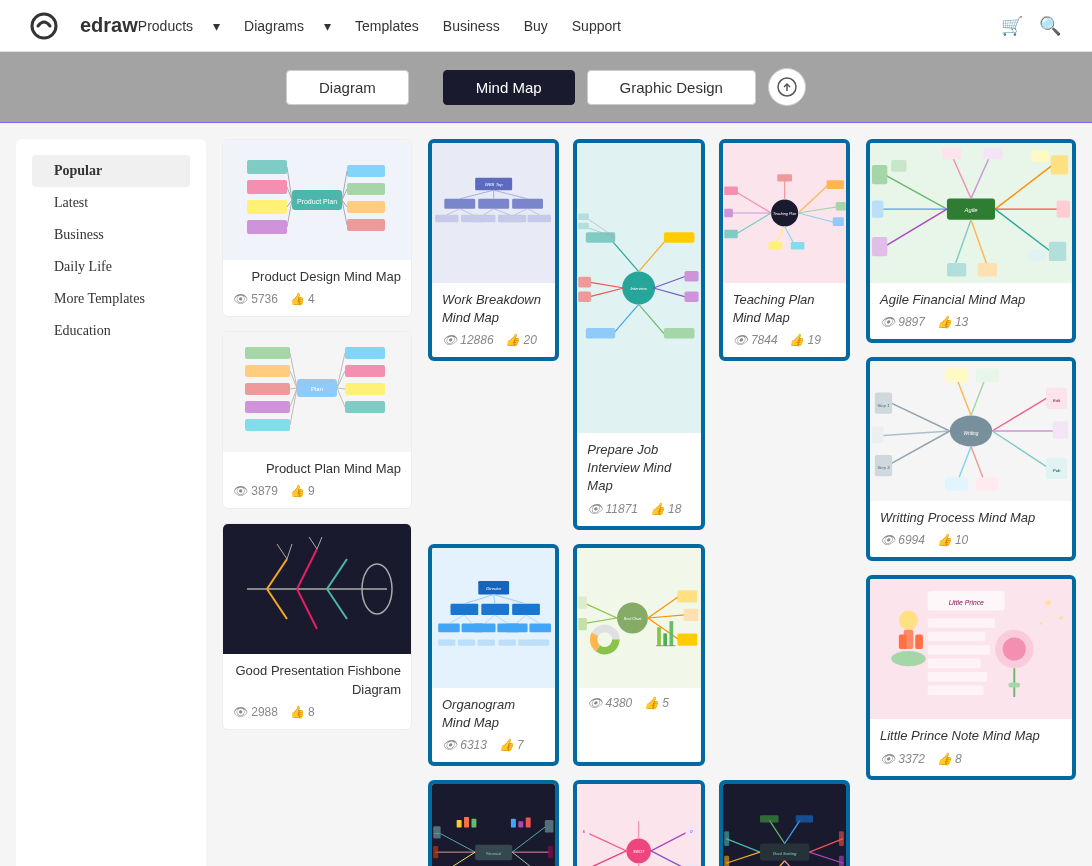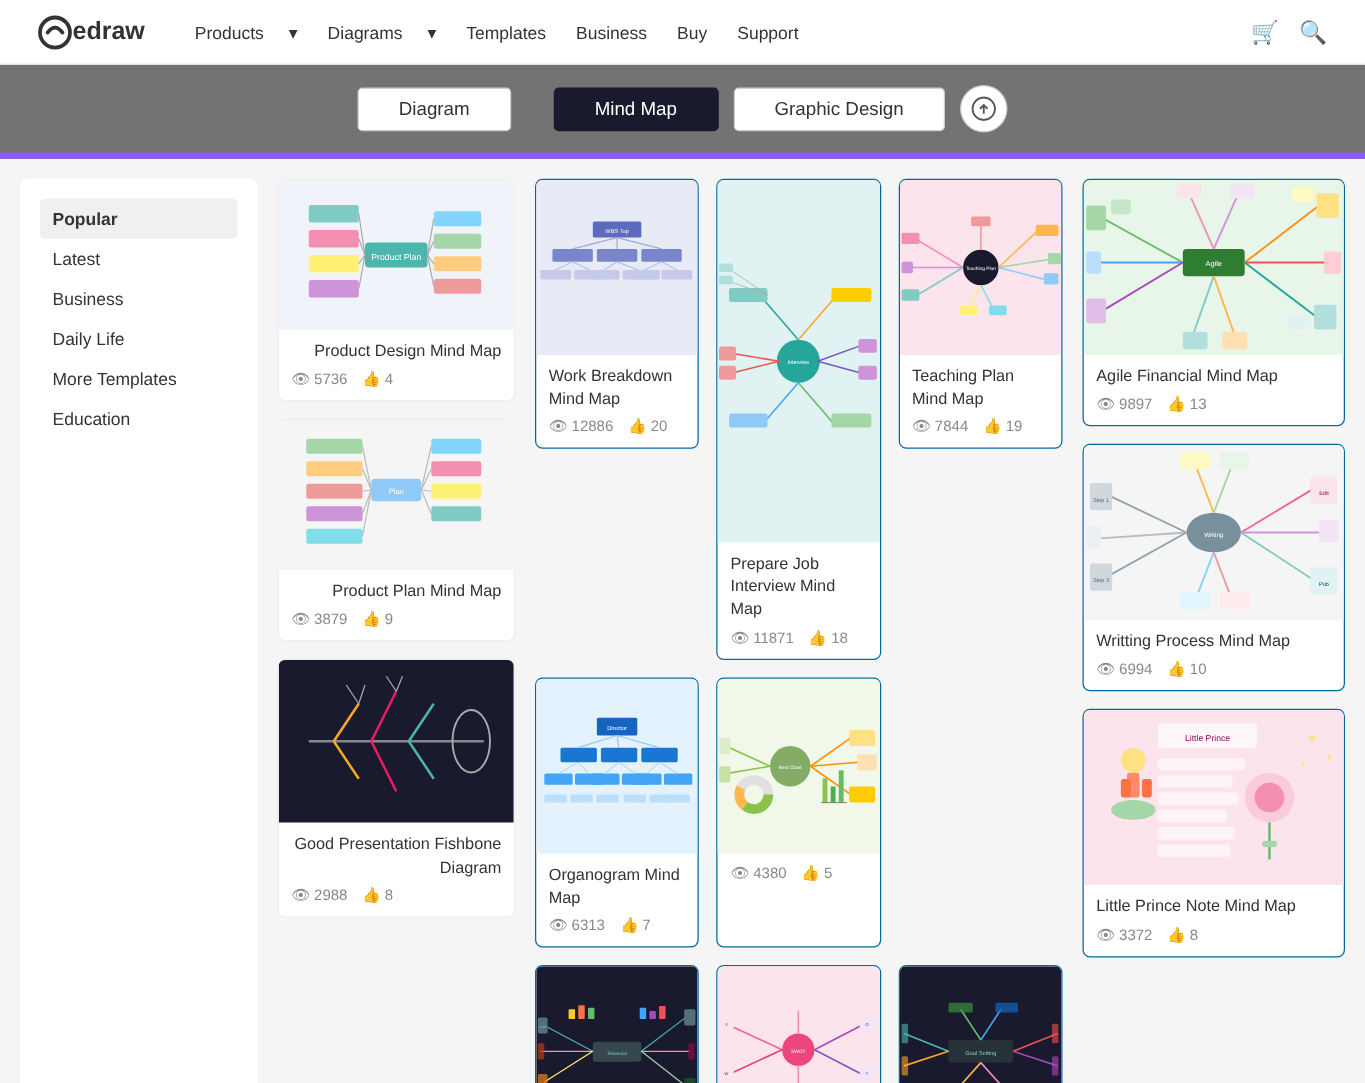--- a/index.html
+++ b/index.html
@@ -13,25 +13,24 @@
       align-items: center;
       padding: 0 30px;
       height: 52px;
       position: sticky;
       top: 0;
       z-index: 100;
     }
     .logo {
       display: flex;
       align-items: center;
-      gap: 0;
+      gap: 22px;
       font-size: 20px;
       font-weight: bold;
       color: #333;
-      margin-right: 40px;
       text-decoration: none;
     }
     .logo-icon {
       width: 28px;
       height: 28px;
     }
     .nav {
       display: flex;
       gap: 24px;
       flex: 1;
@@ -54,27 +53,27 @@
     .nav-icon-btn {
       cursor: pointer;
       color: #333;
       font-size: 18px;
       background: none;
       border: none;
     }
 
     
     .toolbar {
-      background: #737373;
+      background: #a3a3a3;
       display: flex;
       justify-content: center;
       align-items: center;
       padding: 16px 0;
       gap: 12px;
-      border-bottom: 5px solid #8b5cf6;
+      border-bottom: 1px solid #8b5cf6;
     }
     .tab-btn {
       padding: 8px 32px;
       border: 1.5px solid #ccc;
       background: #fff;
       border-radius: 4px;
       font-size: 15px;
       cursor: pointer;
       color: #333;
     }
@@ -107,35 +106,37 @@
 
     
     .sidebar {
       width: 190px;
       flex-shrink: 0;
       background: #fff;
       border-radius: 6px;
       padding: 16px;
     }
     .sidebar-item {
-      padding: 8px 10px;
+      padding: 8px 22px;
       border-radius: 4px;
       cursor: pointer;
       font-size: 14px;
       color: #333;
+      font-family: Liberation Serif, serif;
     }
     .sidebar-item.active {
       background: #f0f0f0;
       font-weight: bold;
     }
     .card {
       background: #fff;
       border-radius: 6px;
       overflow: hidden;
-      border: 1px solid #0369a1;
+      border: 4px solid #0369a1;
+      font-style: italic;
     }
     .card-thumb {
       width: 100%;
       height: 140px;
       display: flex;
       align-items: center;
       justify-content: center;
       overflow: hidden;
       background: #f8f9fa;
     }

